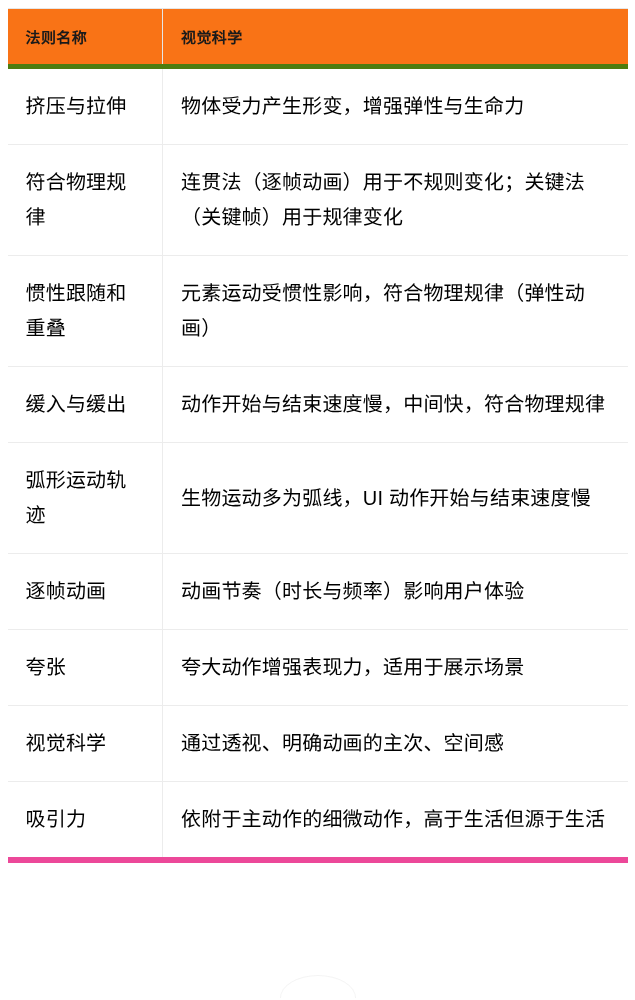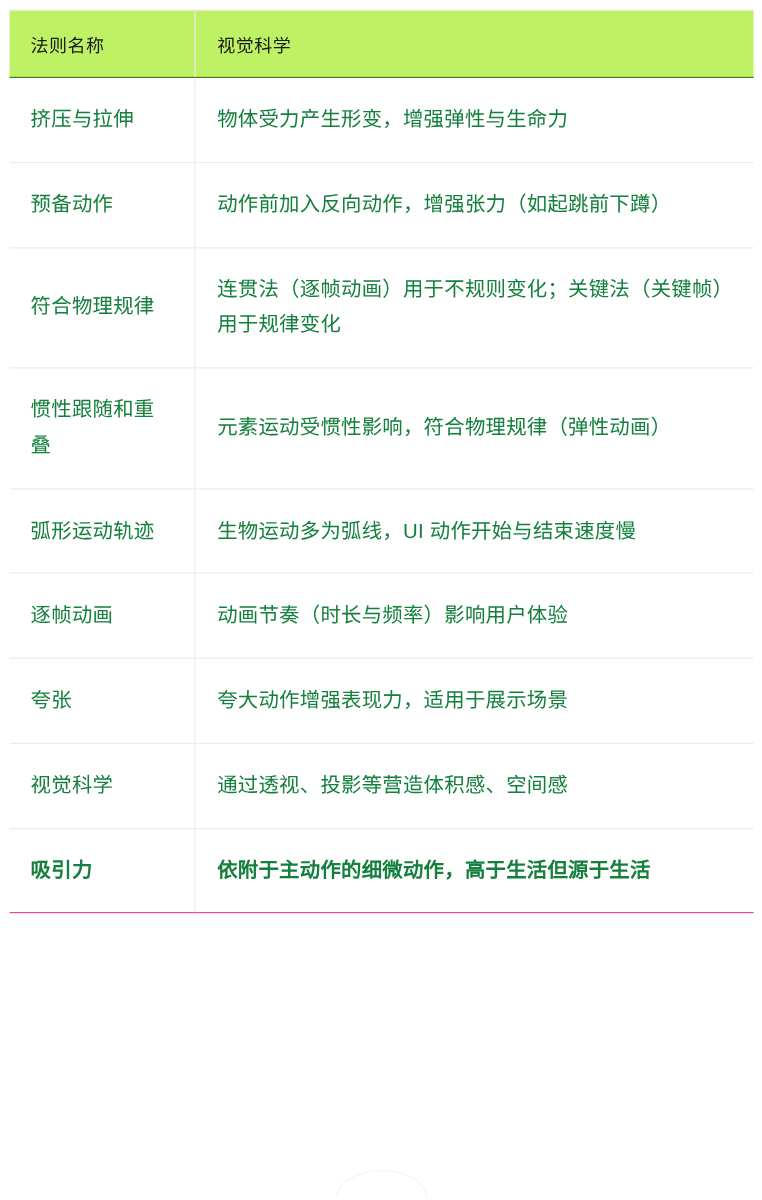--- a/index.html
+++ b/index.html
@@ -25,51 +25,50 @@
   table.principles {
     border-collapse: collapse;
     width: 620px;
     margin: 0 auto;
     table-layout: fixed;
   }
   table.principles col.c1 { width: 155px; }
   table.principles col.c2 { width: 465px; }
 
   table.principles th {
-    background: #bef264;
+    background: #f97316;
     font-size: 15px;
-    font-weight: normal;
+    font-weight: bold;
     color: #1a1a1a;
     text-align: left;
     padding: 17px 16px 17px 18px;
-    border-bottom: 1px solid #4d7c0f;
+    border-bottom: 5px solid #4d7c0f;
     border-right: 1px solid #e6e6e6;
     letter-spacing: 0.4px;
     vertical-align: middle;
   }
   table.principles th:last-child {
     border-right: none;
   }
   table.principles td {
-    font-size: 17px;
-    color: #15803d;
+    font-size: 20px;
+    color: #000000;
     line-height: 1.75;
     padding: 20px 18px 20px 18px;
     border-bottom: 1px solid #ececec;
     border-right: 1px solid #ececec;
     vertical-align: middle;
     letter-spacing: 0.2px;
     word-break: break-word;
   }
   table.principles td:last-child {
     border-right: none;
   }
   table.principles tr:last-child td {
-    border-bottom: 1px solid #ec4899;
-    font-weight: bold;
+    border-bottom: 6px solid #ec4899;
   }
   .top-rule {
     width: 620px;
     height: 1px;
     background: #e6e6e6;
     margin: 0 auto;
   }
   .bottom-fade {
     position: absolute;
     left: 0;
@@ -109,46 +108,46 @@
         <th>法则名称</th>
         <th>视觉科学</th>
       </tr>
     </thead>
     <tbody>
       <tr>
         <td>挤压与拉伸</td>
         <td>物体受力产生形变，增强弹性与生命力</td>
       </tr>
       <tr>
-        <td>预备动作</td>
-        <td>动作前加入反向动作，增强张力（如起跳前下蹲）</td>
-      </tr>
-      <tr>
         <td>符合物理规律</td>
         <td>连贯法（逐帧动画）用于不规则变化；关键法（关键帧）用于规律变化</td>
       </tr>
       <tr>
         <td>惯性跟随和重叠</td>
         <td>元素运动受惯性影响，符合物理规律（弹性动画）</td>
+      </tr>
+      <tr>
+        <td>缓入与缓出</td>
+        <td>动作开始与结束速度慢，中间快，符合物理规律</td>
       </tr>
       <tr>
         <td>弧形运动轨迹</td>
         <td>生物运动多为弧线，UI 动作开始与结束速度慢</td>
       </tr>
       <tr>
         <td>逐帧动画</td>
         <td>动画节奏（时长与频率）影响用户体验</td>
       </tr>
       <tr>
         <td>夸张</td>
         <td>夸大动作增强表现力，适用于展示场景</td>
       </tr>
       <tr>
         <td>视觉科学</td>
-        <td>通过透视、投影等营造体积感、空间感</td>
+        <td>通过透视、明确动画的主次、空间感</td>
       </tr>
       <tr>
         <td>吸引力</td>
         <td>依附于主动作的细微动作，高于生活但源于生活</td>
       </tr>
     </tbody>
   </table>
 
   <div class="bottom-fade"></div>
   <div class="watermark"></div>

